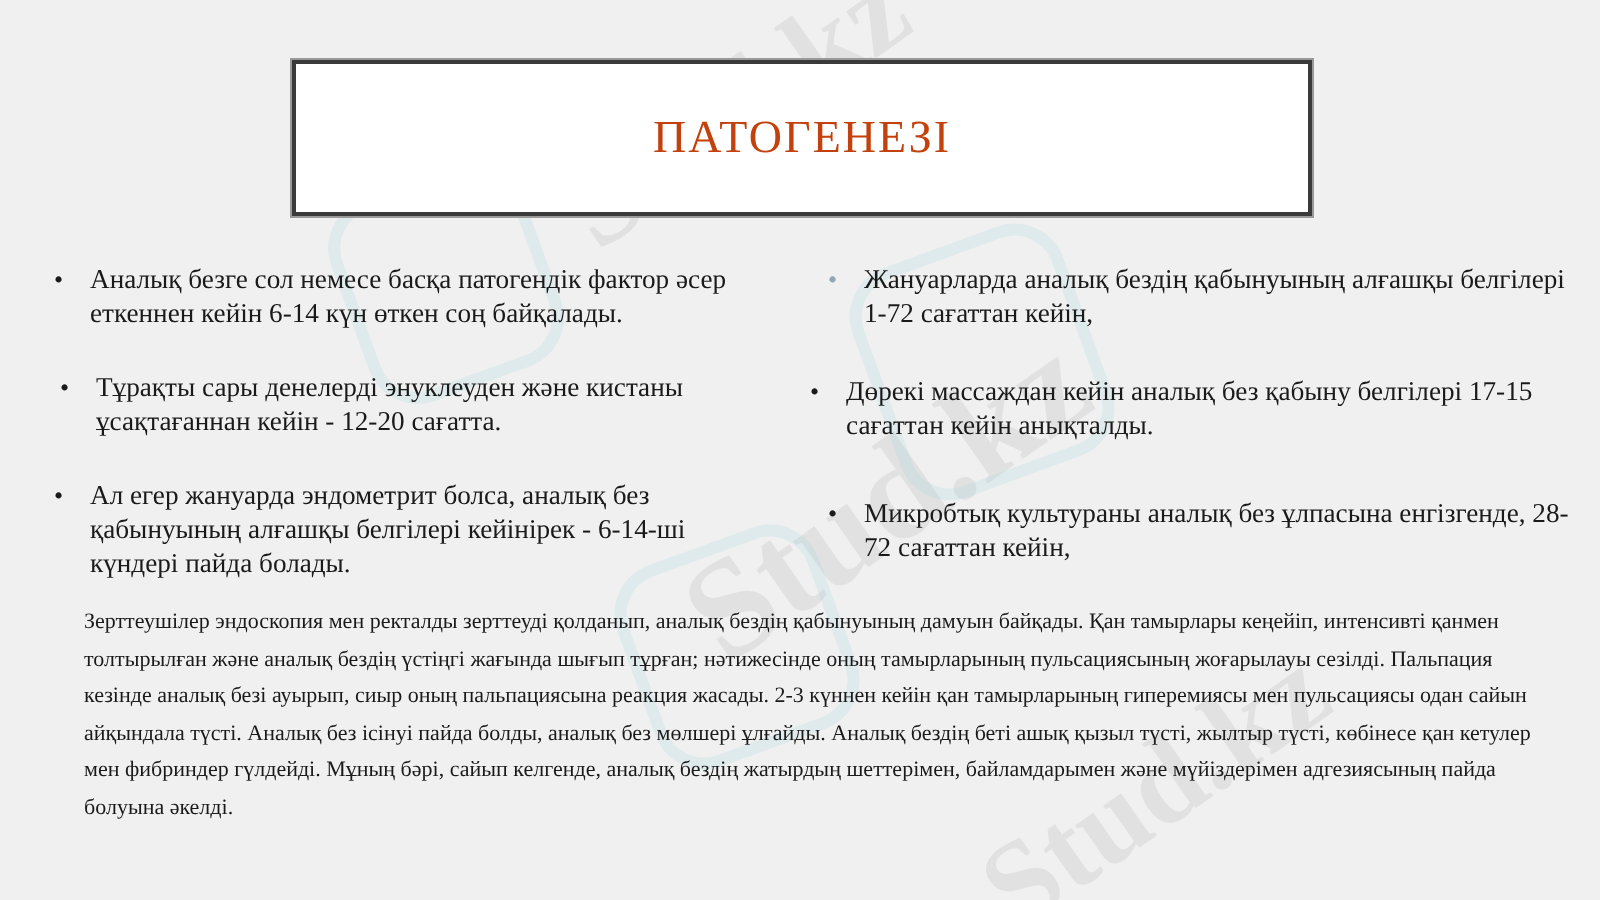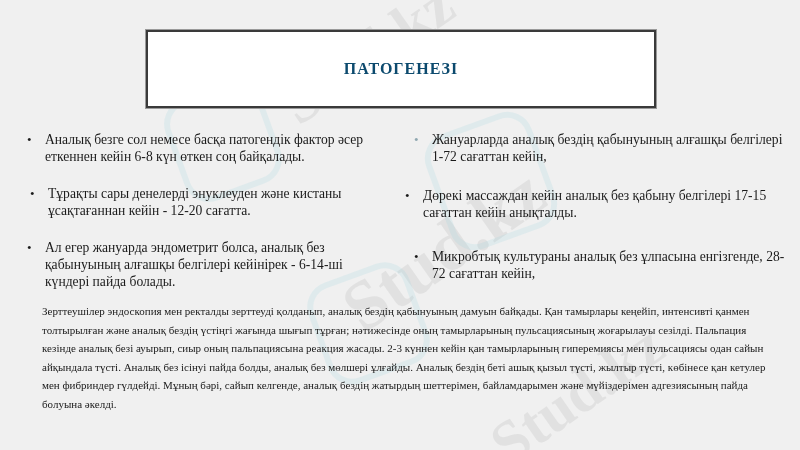--- a/index.html
+++ b/index.html
@@ -33,21 +33,21 @@
 
     .title-box {
       position: absolute; left: 146px; top: 30px;
       width: 506px; height: 74px;
       background: #ffffff;
       border: 2px solid #3a3a3a;
       box-shadow: 0 0 0 1px #9a9a9a;
       display: flex; align-items: center; justify-content: center;
     }
     .title-text {
-      font-size: 16px; letter-spacing: 1px; color: #0c4a6e; font-weight: bold;
+      font-size: 23px; letter-spacing: 1px; color: #c2410c;
     }
     .bullet {
       position: absolute; font-size: 13.6px; line-height: 17px;
       display: flex;
     }
     .bullet .dot { width: 18px; flex: 0 0 18px; font-size: 13px; }
     .bullet .dot.light { color: #8fa7b0; }
     .b1 { left: 27px; top: 131px; width: 360px; }
     .b2 { left: 30px; top: 185px; width: 360px; }
     .b3 { left: 27px; top: 239px; width: 360px; }
@@ -68,21 +68,21 @@
 <div class="logo-ring lr1"></div>
 <div class="logo-ring lr2"></div>
 <div class="logo-ring lr3"></div>
 
 <div class="title-box">
   <span class="title-text">ПАТОГЕНЕЗІ</span>
 </div>
 
 <div class="bullet b1">
   <span class="dot">•</span>
-  <span>Аналық безге сол немесе басқа патогендік фактор әсер еткеннен кейін 6-8 күн өткен соң байқалады.</span>
+  <span>Аналық безге сол немесе басқа патогендік фактор әсер еткеннен кейін 6-14 күн өткен соң байқалады.</span>
 </div>
 <div class="bullet b2">
   <span class="dot">•</span>
   <span>Тұрақты сары денелерді энуклеуден және кистаны ұсақтағаннан кейін - 12-20 сағатта.</span>
 </div>
 <div class="bullet b3">
   <span class="dot">•</span>
   <span>Ал егер жануарда эндометрит болса, аналық без қабынуының алғашқы белгілері кейінірек - 6-14-ші күндері пайда болады.</span>
 </div>
 

